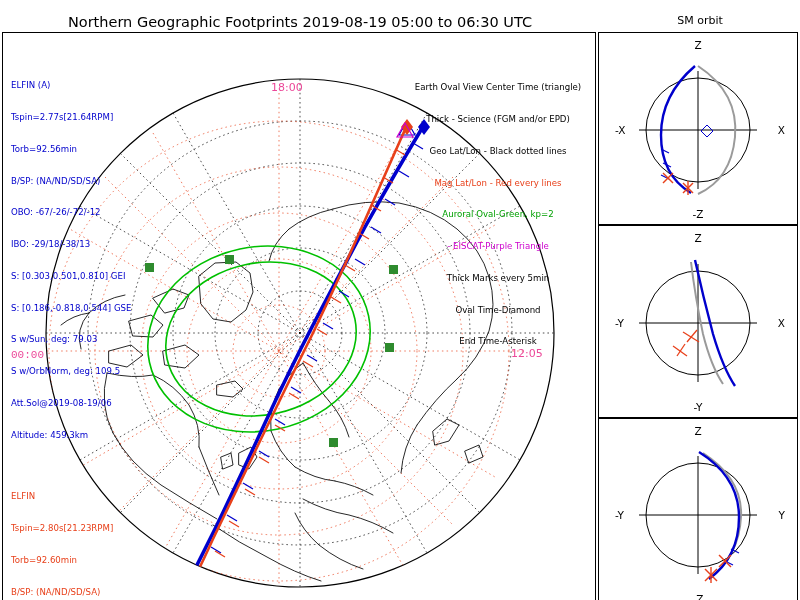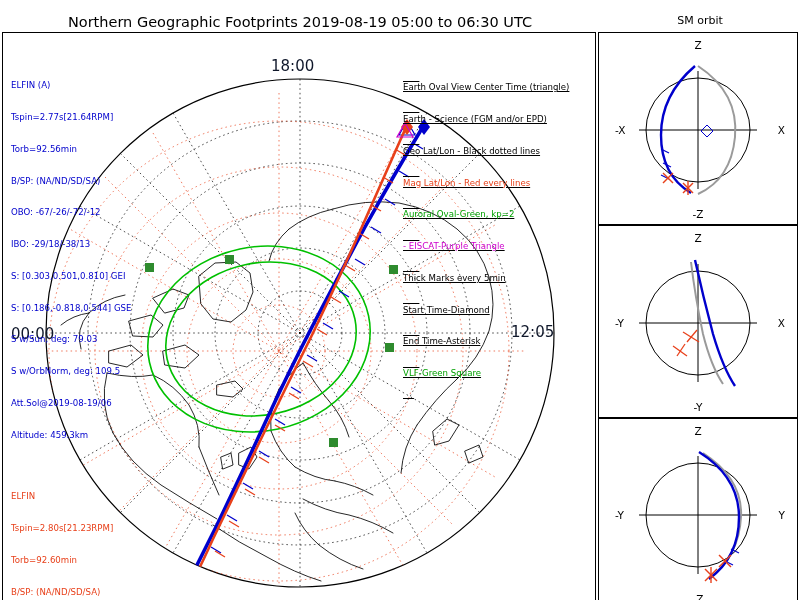--- a/index.html
+++ b/index.html
@@ -27,32 +27,32 @@
     position:absolute;left:2px;top:20px;width:594px;height:578px;
     border:1px solid #000;box-sizing:border-box;background:#fff;
   }
   .globe-wrap{position:absolute;left:0;top:0;width:594px;height:578px;}
   svg{display:block;}
 
   
   .tblock{position:absolute;font-size:8.6px;line-height:10.6px;white-space:pre;}
   .tb-left-top{left:8px;top:26px;}
   .tb-left-bot{left:8px;top:437px;}
-  .tb-right-top{left:400px;top:28px;text-align:left;width:190px;text-decoration:underline;}
+  .tb-right-top{left:400px;top:28px;text-align:center;width:190px;}
   .tb-right-bot{left:395px;top:560px;text-align:right;width:195px;}
   .blue{color:#0000cc;}
   .red{color:#e8401a;}
   .green{color:#00a000;}
   .black{color:#000;}
   .magenta{color:#cc00cc;}
 
-  .clock-label{position:absolute;font-size:15px;color:#0f172a;}
+  .clock-label{position:absolute;font-size:11px;color:#ec4899;margin-top:24px;}
   .cl-18{left:268px;top:24px;}
   .cl-12{left:508px;top:290px;}
-  .cl-00{left:8px;top:292px;}
+  .cl-00{left:8px;top:292px;font-family:Liberation Mono, monospace;}
   .cl-06{left:272px;top:570px;}
 
   
   .sm-panel{position:absolute;left:598px;width:200px;border:1px solid #000;box-sizing:border-box;background:#fff;}
   .sm1{top:20px;height:193px;}
   .sm2{top:213px;height:193px;}
   .sm3{top:406px;height:192px;}
   .axlabel{font-size:10.5px;fill:#000;font-family:"DejaVu Sans",sans-serif;}
 </style>
 </head>
@@ -264,29 +264,28 @@
       
       
       
       
       
       
     </div>
 
     <div class="tblock tb-right-top">
       <div class="black">Earth Oval View Center Time (triangle)</div>
-      <div class="black">Earth - Science (FGM and/or EPD)</div>
+      <div class="black">Thick - Science (FGM and/or EPD)</div>
       <div class="black">Geo Lat/Lon - Black dotted lines</div>
       <div class="red">Mag Lat/Lon - Red every lines</div>
       <div class="green">Auroral Oval-Green, kp=2</div>
       <div class="magenta">- EISCAT-Purple Triangle</div>
       <div class="black">Thick Marks every 5min</div>
-      <div class="black">Start Time-Diamond</div>
+      <div class="black">Oval Time-Diamond</div>
       <div class="black">End Time-Asterisk</div>
-      <div class="green">VLF-Green Square</div>
     </div>
 
     <div class="tblock tb-right-bot">
       
       
     </div>
   </div>
 
   <div class="sm-panel sm1">
     <svg width="198" height="191" viewBox="0 0 198 191">

